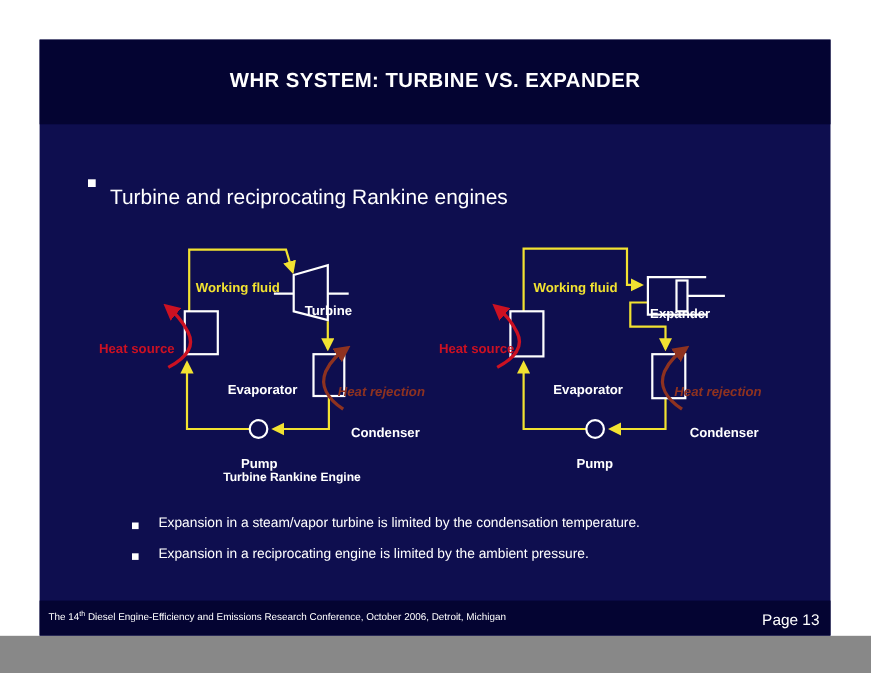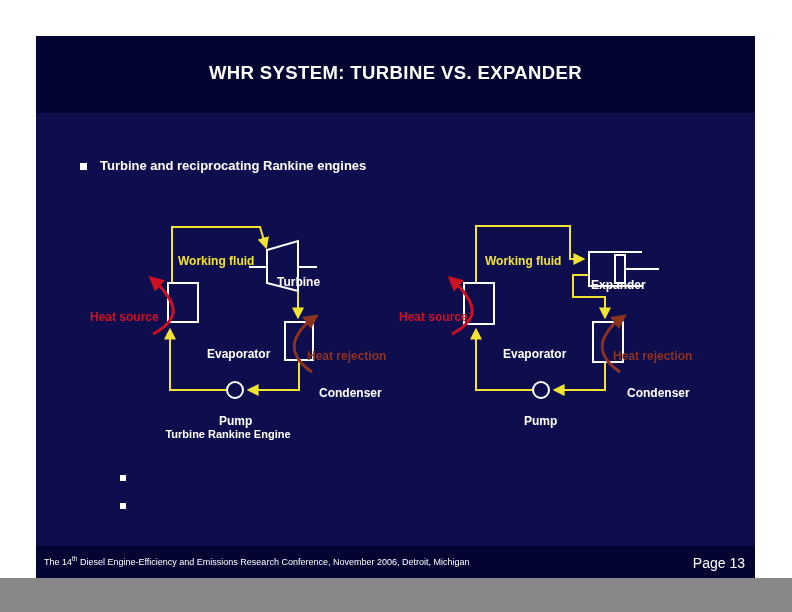--- a/index.html
+++ b/index.html
@@ -10,30 +10,30 @@
   body{font-family:"Liberation Sans",sans-serif;background:#888;}
   .stage{position:relative;width:792px;height:578px;background:var(--page-bg);overflow:hidden;}
   .slide-bg{position:absolute;left:36px;top:36px;width:719px;height:542px;background:var(--slide-bg);}
   .band-top{position:absolute;left:36px;top:36px;width:719px;height:77px;background:var(--band-bg);}
   .band-bottom{position:absolute;left:36px;top:546px;width:719px;height:32px;background:var(--band-bg);}
   .title{position:absolute;left:36px;top:62px;width:719px;text-align:center;color:var(--text-white);
          font-size:18.5px;font-weight:bold;letter-spacing:.4px;}
   .logo{position:absolute;left:655px;top:57px;width:78px;height:40px;}
   .heading-row{position:absolute;left:80px;top:153px;color:var(--text-white);}
   .hd-sq{position:absolute;left:0;top:10px;width:7px;height:7px;background:var(--text-white);}
-  .hd-text{position:absolute;left:20px;top:5px;white-space:nowrap;font-size:13px;font-weight:bold;}
+  .hd-text{position:absolute;left:20px;top:16px;white-space:nowrap;font-size:19px;font-weight:normal;}
   .diagram-svg{position:absolute;left:0;top:0;width:792px;height:612px;}
   .ly{stroke:var(--yellow);stroke-width:2;fill:none;}
   .lw{stroke:#ffffff;stroke-width:2;fill:none;}
   .lr{stroke:var(--red);stroke-width:3;fill:none;}
   .lb{stroke:var(--brown);stroke-width:3;fill:none;}
   .fy{fill:var(--yellow);} .fr{fill:var(--red);} .fb{fill:var(--brown);}
   .lab{position:absolute;font-size:12px;font-weight:bold;white-space:nowrap;color:var(--text-white);margin-top:48px;}
-  .lab.yellow{color:var(--yellow);} .lab.red{color:var(--red);} .lab.brown{color:var(--brown);}
-  .cap{position:absolute;width:200px;top:428px;text-align:center;font-size:11px;font-weight:bold;color:var(--text-white);white-space:nowrap;}
+  .lab.yellow{color:var(--yellow);} .lab.red{color:var(--red);} .lab.brown{color:var(--brown);font-style:italic;}
+  .cap{position:absolute;width:200px;top:428px;text-align:right;font-size:11px;font-weight:bold;color:var(--text-white);white-space:nowrap;}
   .cap-l{left:128px;} .cap-r{left:440px;}
   .blt-sq{position:absolute;width:6px;height:6px;background:var(--text-white);left:120px;}
   .blt{position:absolute;left:144px;font-size:12.5px;color:var(--text-white);white-space:nowrap;}
   .footer-left{position:absolute;left:44px;top:555px;font-size:9px;color:var(--text-white);white-space:nowrap;}
   .footer-left sup{font-size:6.5px;}
   .footer-page{position:absolute;right:47px;top:555px;font-size:14px;color:var(--text-white);}
 </style>
 </head>
 <body>
 
@@ -104,17 +104,19 @@
 
   <div class="lab yellow" style="left:485px;top:206px;">Working fluid</div>
   <div class="lab" style="left:591px;top:230px;">Expander</div>
   <div class="lab red" style="left:399px;top:262px;">Heat source</div>
   <div class="lab" style="left:503px;top:299px;">Evaporator</div>
   <div class="lab brown" style="left:613px;top:301px;">Heat rejection</div>
   <div class="lab" style="left:627px;top:338px;">Condenser</div>
   <div class="lab" style="left:524px;top:366px;">Pump</div>
 
   <span class="blt-sq" style="top:475px;"></span>
+  <div class="blt" style="top:468px;">Expansion in a steam/vapor turbine is limited by the condensation temperature.</div>
   <span class="blt-sq" style="top:503px;"></span>
+  <div class="blt" style="top:496px;">Expansion in a reciprocating engine is limited by the ambient pressure.</div>
 
-  <div class="footer-left"><span>The 14</span><sup>th</sup><span> Diesel Engine-Efficiency and Emissions Research Conference, November 2006, Detroit, Michigan</span></div>
+  <div class="footer-left"><span>The 14</span><sup>th</sup><span> Diesel Engine-Efficiency and Emissions Research Conference, October 2006, Detroit, Michigan</span></div>
   <div class="footer-page">Page 13</div>
 </div>
 
 </body></html>

